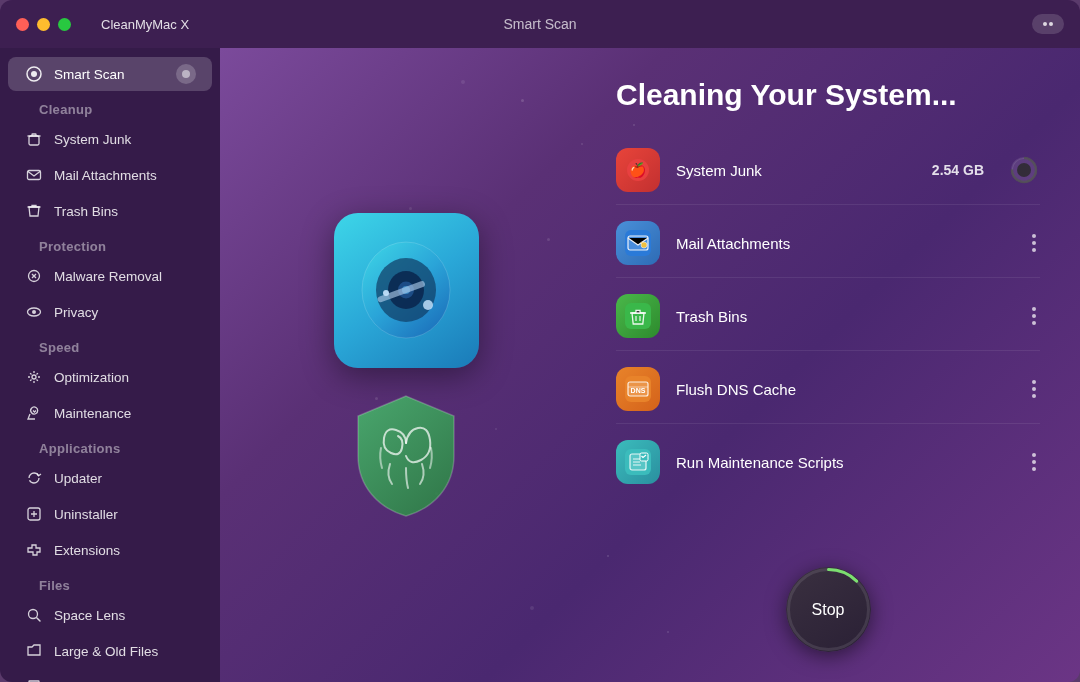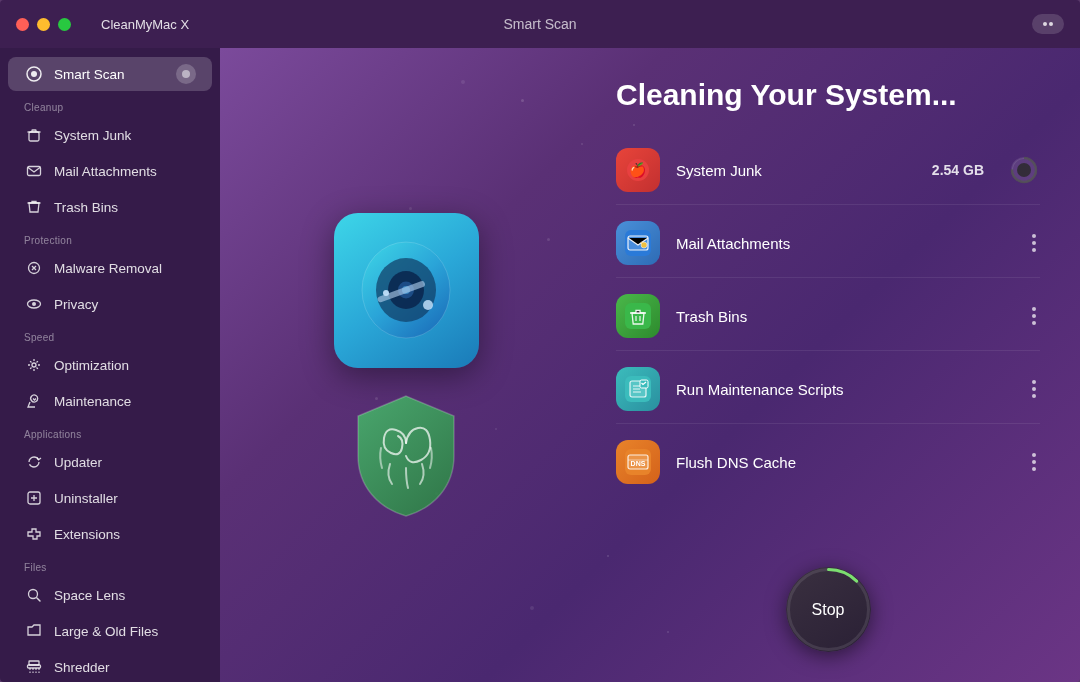--- a/index.html
+++ b/index.html
@@ -9,21 +9,21 @@
       overflow: hidden;
       font-family: -apple-system, BlinkMacSystemFont, 'Segoe UI', sans-serif;
       background: #5a3a6b;
     }
 
     .app-window {
       width: 1080px;
       height: 682px;
       display: flex;
       flex-direction: column;
-      border-radius: 4px;
+      border-radius: 12px;
       overflow: hidden;
       position: relative;
     }
 
     
     .title-bar {
       height: 48px;
       background: rgba(60, 30, 80, 0.95);
       display: flex;
       align-items: center;
@@ -130,23 +130,23 @@
       height: 20px;
       display: flex;
       align-items: center;
       justify-content: center;
       font-size: 15px;
       flex-shrink: 0;
     }
 
     .sidebar-section-label {
       color: rgba(255,255,255,0.45);
-      font-size: 10px;
-      font-weight: 400;
-      padding: 10px 24px 4px;
+      font-size: 13px;
+      font-weight: 700;
+      padding: 10px 39px 4px;
       text-transform: none;
       letter-spacing: 0.3px;
     }
 
     .sidebar-item-badge {
       margin-left: auto;
       width: 20px;
       height: 20px;
       border-radius: 50%;
       background: rgba(255,255,255,0.2);
@@ -640,54 +640,54 @@
             </div>
             <span class="scan-item-name">Trash Bins</span>
             <div class="scan-item-more">
               <div class="more-dot"></div>
               <div class="more-dot"></div>
               <div class="more-dot"></div>
             </div>
           </div>
 
           <div class="scan-item">
+            <div class="scan-item-icon icon-orange">
+              <svg width="26" height="26" viewBox="0 0 26 26">
+                <rect width="26" height="26" rx="6" fill="#e8832a"></rect>
+                <rect x="3" y="6" width="20" height="14" rx="2" fill="rgba(255,255,255,0.15)" stroke="rgba(255,255,255,0.85)" stroke-width="1.2"></rect>
+                <text x="13" y="16.5" text-anchor="middle" font-size="7" font-weight="800" fill="white">DNS</text>
+                <line x1="3" y1="11" x2="23" y2="11" stroke="rgba(255,255,255,0.5)" stroke-width="1"></line>
+              </svg>
+            </div>
+            <span class="scan-item-name">Flush DNS Cache</span>
+            <div class="scan-item-more">
+              <div class="more-dot"></div>
+              <div class="more-dot"></div>
+              <div class="more-dot"></div>
+            </div>
+          </div>
+
+          <div class="scan-item">
             <div class="scan-item-icon icon-teal">
               <svg width="26" height="26" viewBox="0 0 26 26">
                 <rect width="26" height="26" rx="6" fill="#3bbcbc"></rect>
                 <rect x="5" y="5" width="16" height="16" rx="2" fill="rgba(255,255,255,0.15)" stroke="rgba(255,255,255,0.85)" stroke-width="1.2"></rect>
                 <path d="M8 10h10M8 13h7M8 16h8" stroke="rgba(255,255,255,0.85)" stroke-width="1.2"></path>
                 <rect x="15" y="4" width="8" height="8" rx="1.5" fill="#3bbcbc" stroke="white" stroke-width="1"></rect>
                 <path d="M16.5 7l1.5 1.5 3-2.5" stroke="white" stroke-width="1.2" fill="none"></path>
               </svg>
             </div>
             <span class="scan-item-name">Run Maintenance Scripts</span>
             <div class="scan-item-more">
               <div class="more-dot"></div>
               <div class="more-dot"></div>
               <div class="more-dot"></div>
             </div>
           </div>
 
-          <div class="scan-item">
-            <div class="scan-item-icon icon-orange">
-              <svg width="26" height="26" viewBox="0 0 26 26">
-                <rect width="26" height="26" rx="6" fill="#e8832a"></rect>
-                <rect x="3" y="6" width="20" height="14" rx="2" fill="rgba(255,255,255,0.15)" stroke="rgba(255,255,255,0.85)" stroke-width="1.2"></rect>
-                <text x="13" y="16.5" text-anchor="middle" font-size="7" font-weight="800" fill="white">DNS</text>
-                <line x1="3" y1="11" x2="23" y2="11" stroke="rgba(255,255,255,0.5)" stroke-width="1"></line>
-              </svg>
-            </div>
-            <span class="scan-item-name">Flush DNS Cache</span>
-            <div class="scan-item-more">
-              <div class="more-dot"></div>
-              <div class="more-dot"></div>
-              <div class="more-dot"></div>
-            </div>
-          </div>
-
         </div>
 
         <div class="stop-button-area">
           <button class="stop-button">
 
             <svg class="stop-button-ring" viewBox="0 0 85 85" style="position:absolute;top:0;left:0;">
               <circle cx="42.5" cy="42.5" r="40" fill="none" stroke="rgba(255,255,255,0.1)" stroke-width="3"></circle>
               <circle cx="42.5" cy="42.5" r="40" fill="none" stroke="#7cdf70" stroke-width="3" stroke-dasharray="251.2" stroke-dashoffset="220" transform="rotate(-90 42.5 42.5)" stroke-linecap="round"></circle>
             </svg>
             <span class="stop-button-label">Stop</span>

